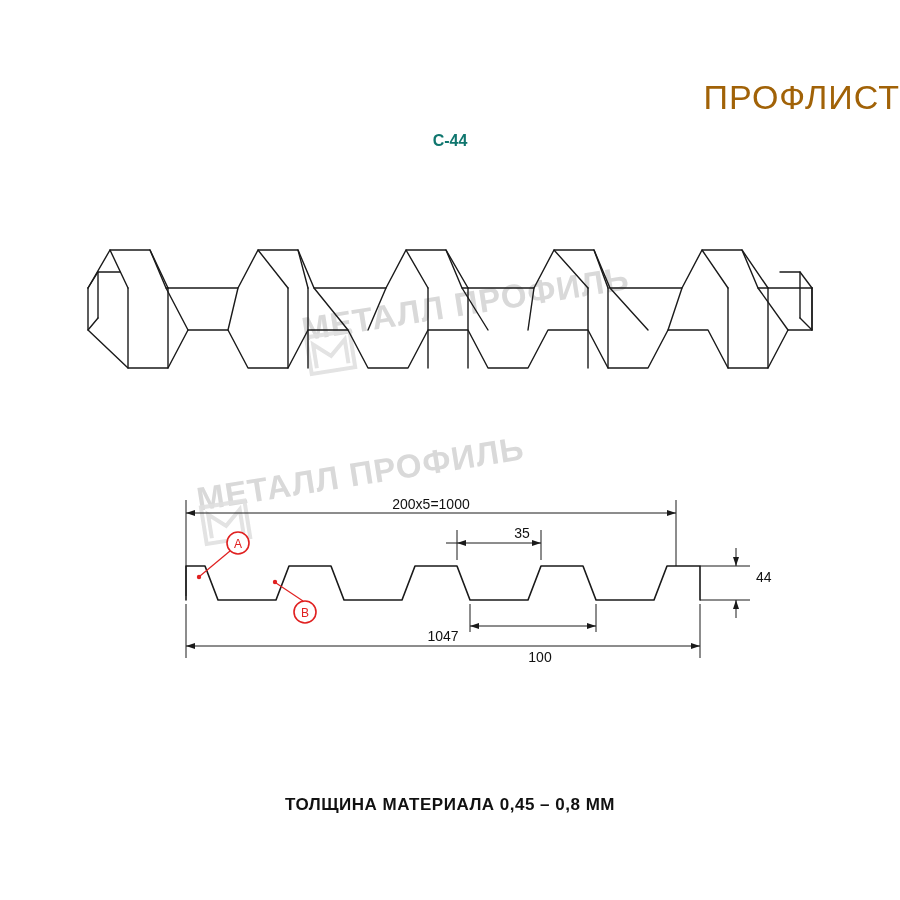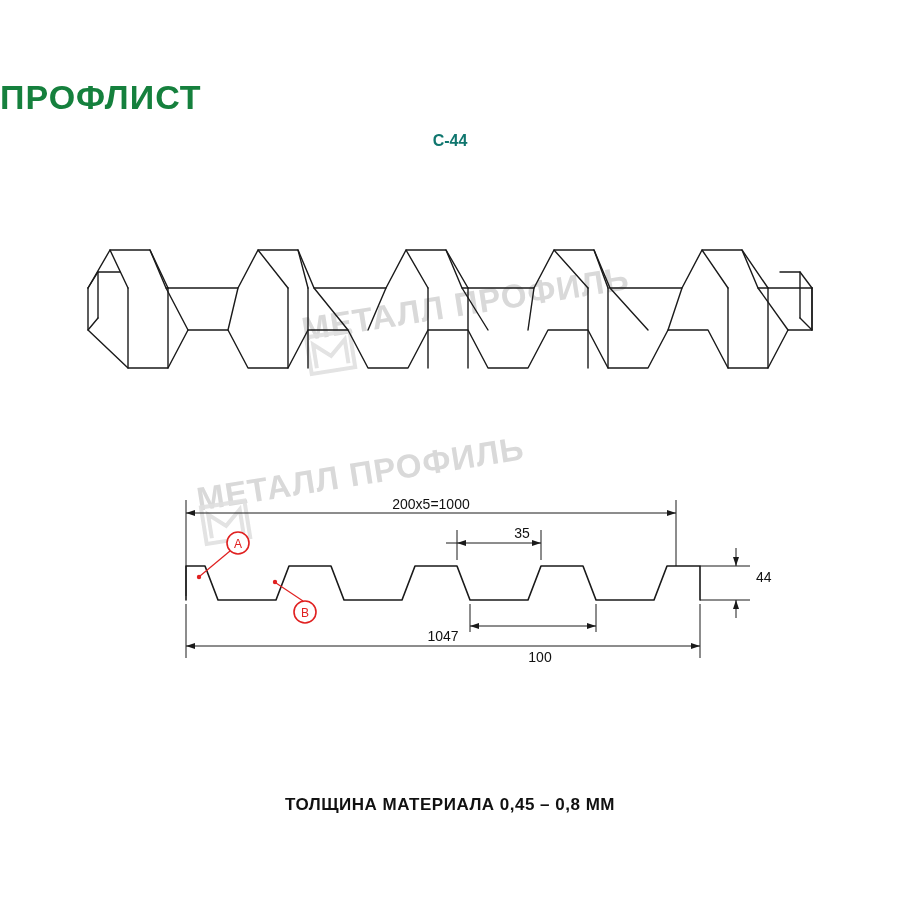--- a/index.html
+++ b/index.html
@@ -17,25 +17,25 @@
   }
   .page {
     position: absolute;
     inset: 0;
   }
   .title {
     position: absolute;
     top: 78px;
     left: 0;
     width: 900px;
-    text-align: left;
+    text-align: right;
     font-size: 34px;
-    font-weight: bold;
+    font-weight: normal;
     letter-spacing: 1px;
-    color: #15803d;
+    color: #a16207;
   }
   .subtitle {
     position: absolute;
     top: 132px;
     left: 0;
     width: 900px;
     text-align: center;
     font-size: 16px;
     font-weight: bold;
     color: #0f766e;

